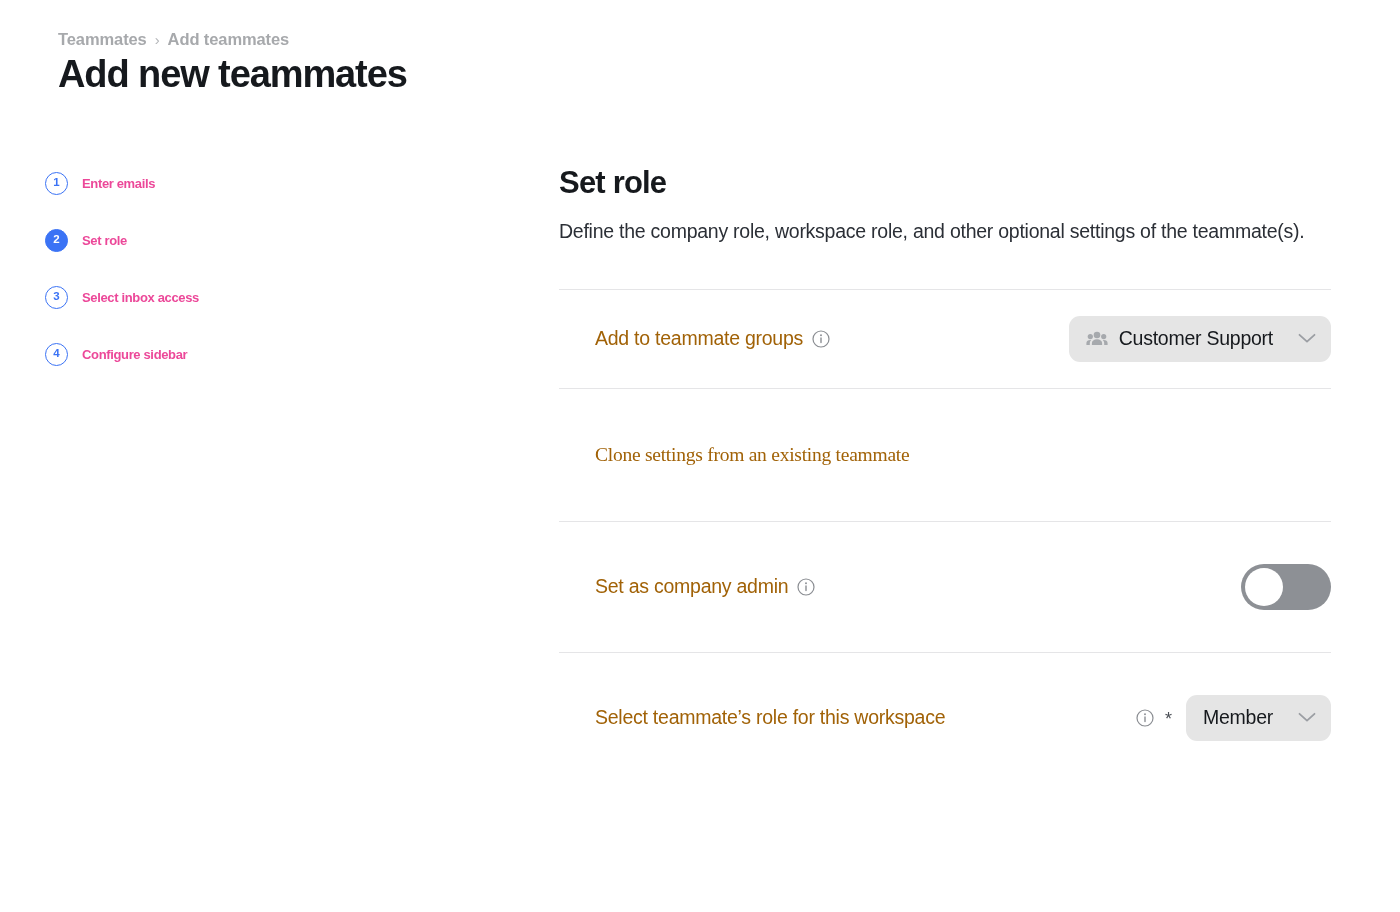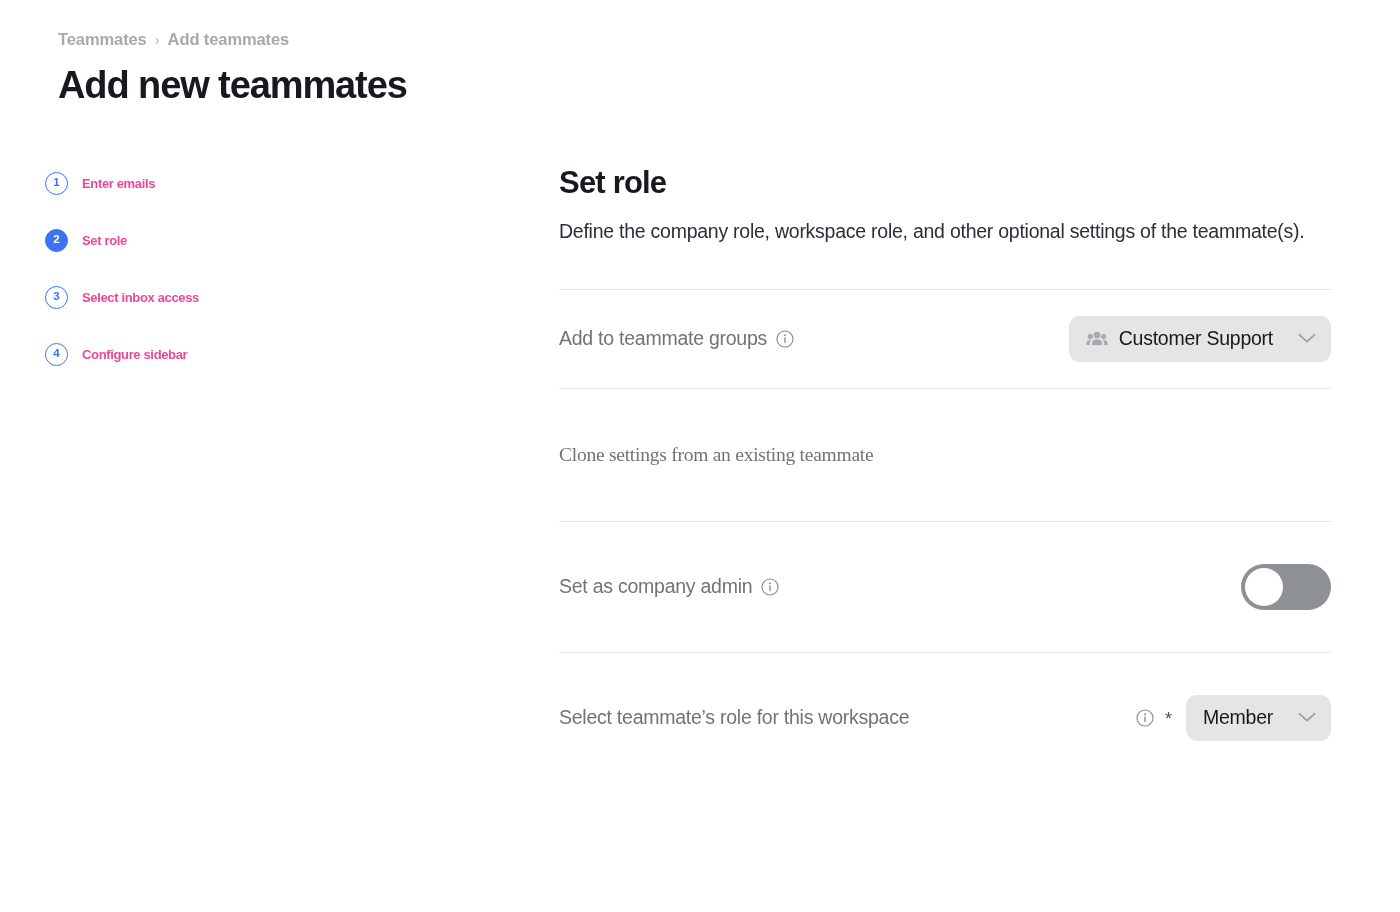--- a/index.html
+++ b/index.html
@@ -33,21 +33,21 @@
     align-items: center;
     gap: 8px;
     white-space: nowrap;
   }
   .breadcrumb-sep {
     font-weight: 400;
     font-size: 15px;
     color: #b4b6b9;
   }
   .page-title {
-    margin-top: 17px;
+    margin-top: 6px;
     font-size: 38px;
     font-weight: 700;
     letter-spacing: -1.1px;
     color: #16191d;
     line-height: 1.05;
   }
 
   
   .steps {
     position: absolute;
@@ -129,26 +129,27 @@
     align-items: center;
     justify-content: space-between;
     gap: 18px;
     min-height: 98px;
     box-sizing: border-box;
   }
   .row-label {
     font-size: 19.5px;
     font-weight: 400;
     letter-spacing: -0.25px;
-    color: #737373;
+    color: #a16207;
     line-height: 1.42;
     display: flex;
     align-items: center;
     gap: 9px;
     flex-wrap: wrap;
+    margin-left: 36px;
   }
   .row-label .label-text { max-width: 420px; }
   .row-control {
     display: flex;
     align-items: center;
     gap: 10px;
     flex-shrink: 0;
   }
 
   

